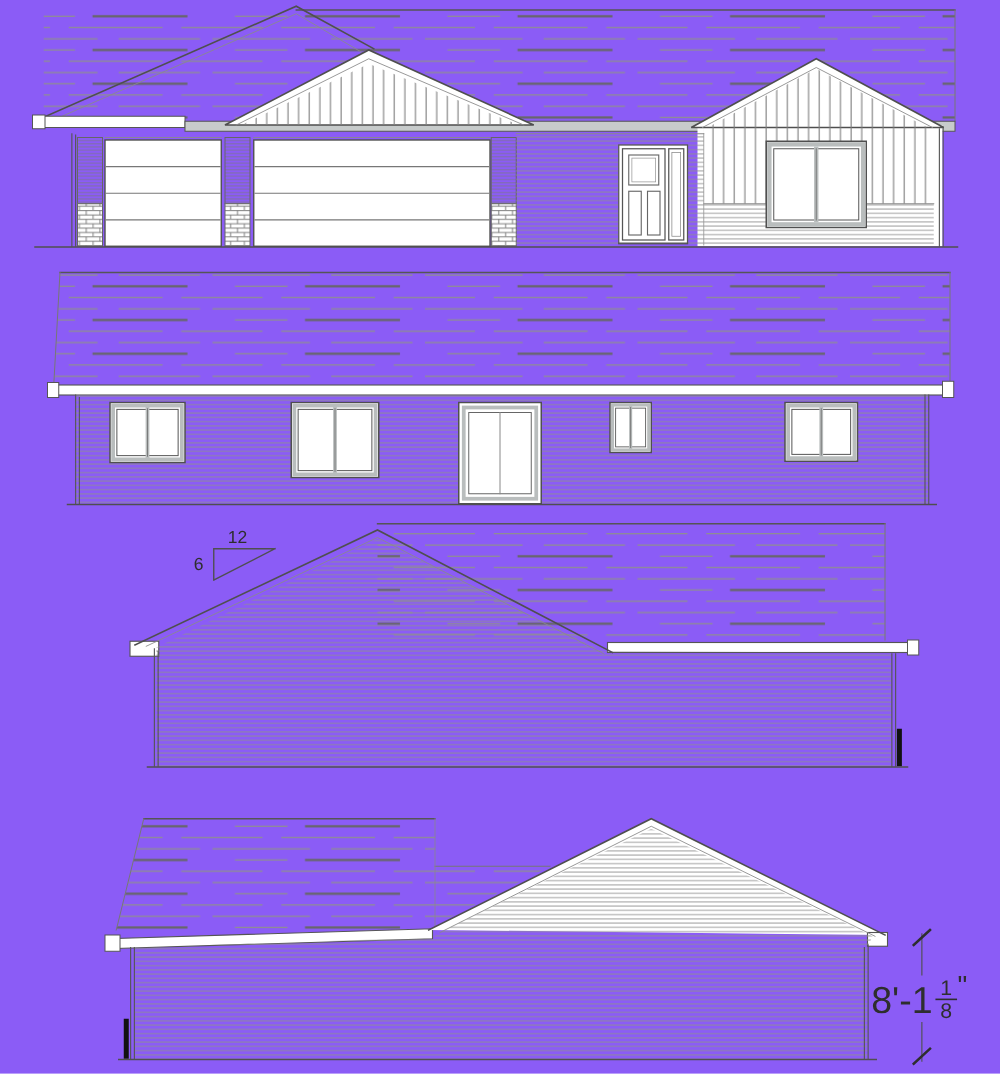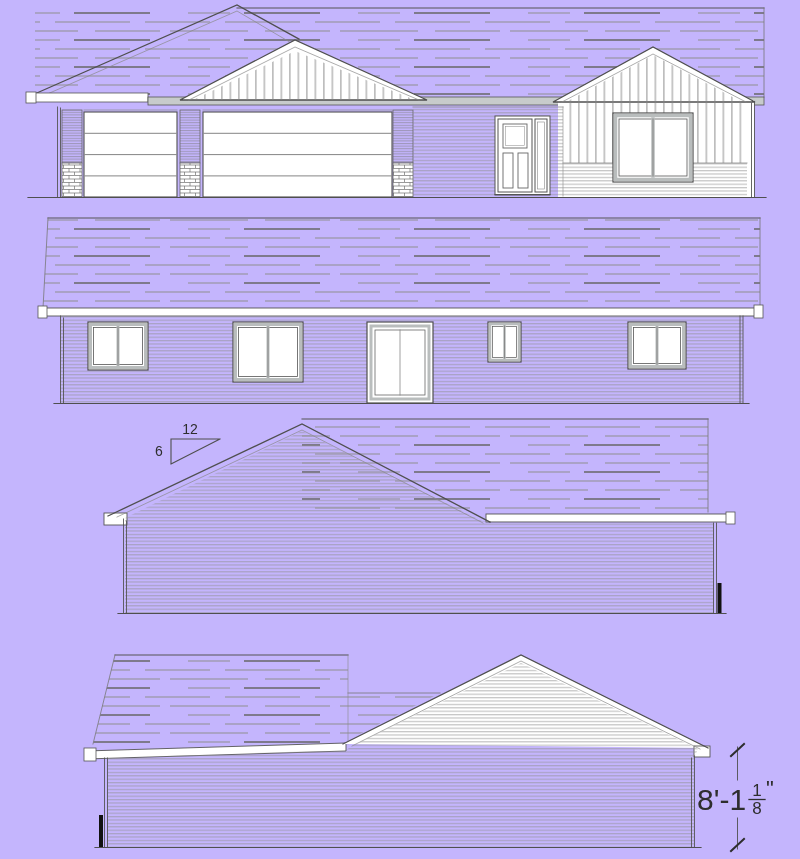--- a/index.html
+++ b/index.html
@@ -1,17 +1,17 @@
 <!DOCTYPE html>
 <html><head>
 <meta charset="utf-8">
 <style>
   html,body{margin:0;padding:0;background:#ffffff;}
   .sheet{
-    position:relative;width:800px;height:859px;background:#c4b5fd;
+    position:relative;width:800px;height:859px;background:#8b5cf6;
     font-family:"Liberation Sans", sans-serif;overflow:hidden;
   }
   svg{display:block;}
   text{fill:#2e2e2e;}
   .dim-text{font-size:30px;}
   .frac{font-size:17px;}
   .inch{font-size:22px;}
   .pitch-label{font-size:14px;}
 </style>
 </head>

